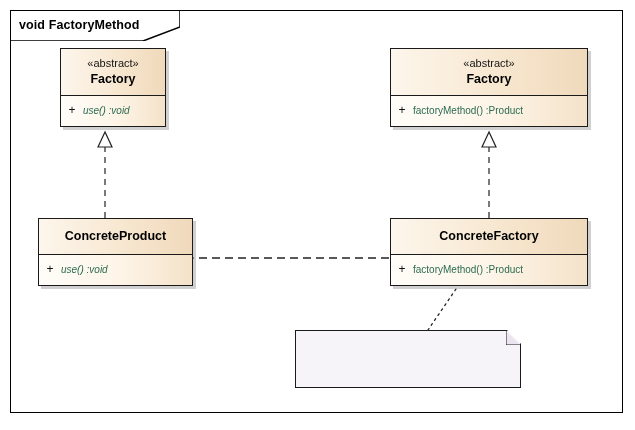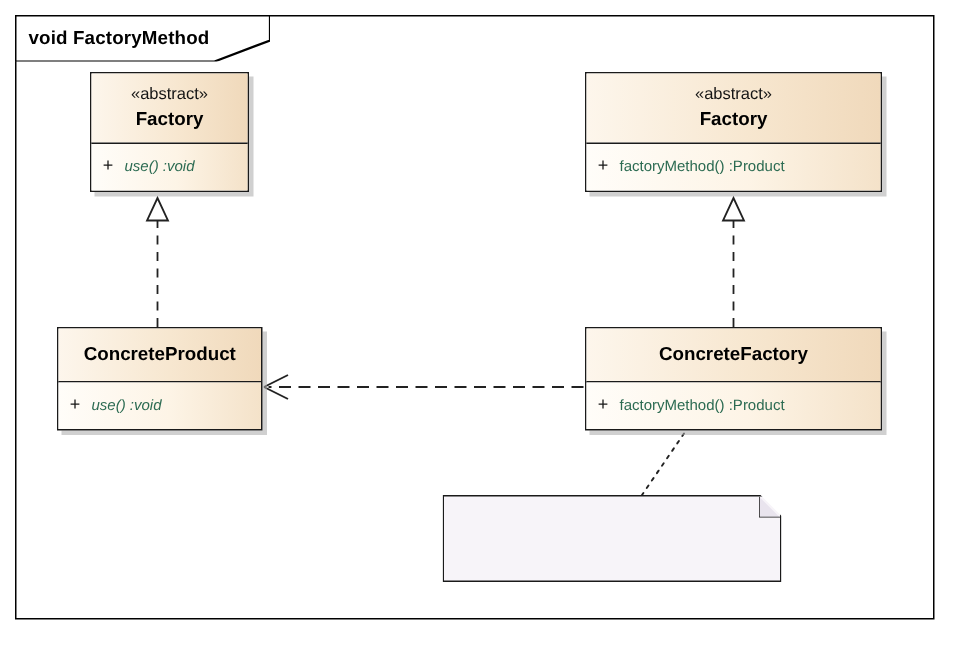--- a/index.html
+++ b/index.html
@@ -211,21 +211,21 @@
       <span class="class-name">Factory</span>
     </div>
     <div class="uml-members">
       <div class="member-row">
         <span class="vis">+</span>
         <span class="member-sig">factoryMethod() :Product</span>
       </div>
     </div>
   </div>
 
-  <div class="uml-class" style="left:38px; top:218px; width:137px;">
+  <div class="uml-class" style="left:38px; top:218px; width:155px;">
     <div class="uml-head no-stereo">
       <span class="class-name">ConcreteProduct</span>
     </div>
     <div class="uml-members">
       <div class="member-row">
         <span class="vis">+</span>
         <span class="member-sig italic">use() :void</span>
       </div>
     </div>
   </div>

